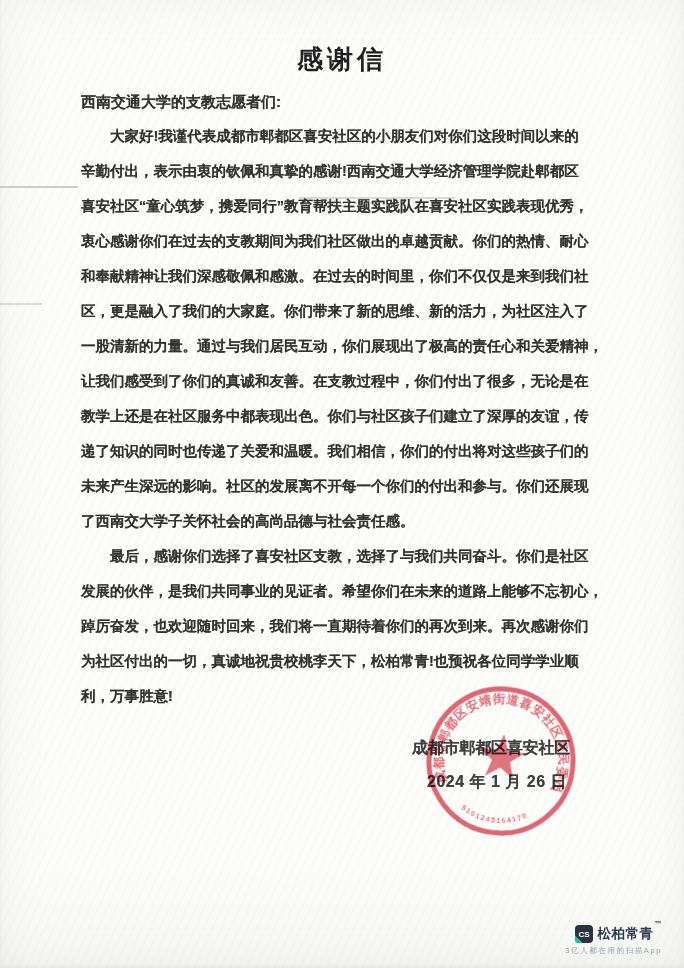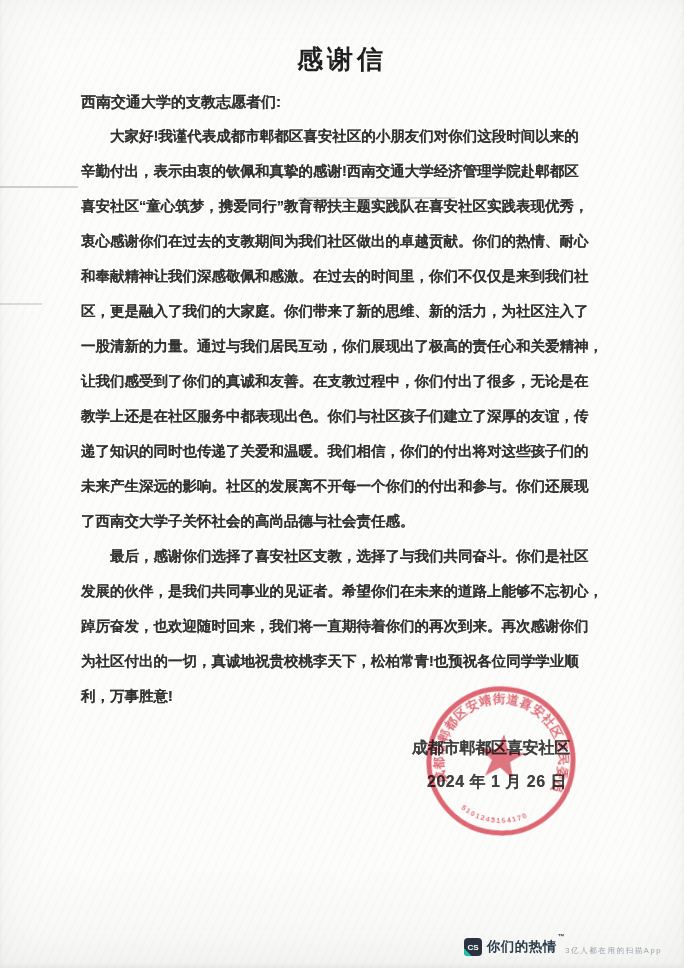--- a/index.html
+++ b/index.html
@@ -47,21 +47,21 @@
     z-index:4; mix-blend-mode:multiply; opacity:.88;
     transform:rotate(7deg);
     filter:blur(.25px);
   }
   .artifact { position:absolute; pointer-events:none; }
   .a1 { left:0; top:186px; width:78px; height:2px; background:rgba(135,135,135,.38); }
   .a2 { left:299px; top:197px; width:156px; height:1.5px; background:rgba(125,125,125,.28); }
   .a3 { left:0; top:303px; width:42px; height:1.5px; background:rgba(145,145,145,.30); }
   .watermark {
     position:absolute; right:22px; bottom:12px; z-index:5;
-    display:flex; flex-direction:row; align-items:flex-end;
+    display:flex; flex-direction:column; align-items:flex-end;
   }
   .wm-row { display:flex; align-items:center; gap:5px; }
   .wm-icon { width:18px; height:18px; display:block; }
   .wm-name {
     font-size:13.5px; font-weight:700; color:#2b3b4a; letter-spacing:.5px;
     font-family:"Liberation Sans", sans-serif;
   }
   .wm-tm { font-size:7px; color:#2b3b4a; vertical-align:top; position:relative; top:-5px; margin-left:1px; }
   .wm-tagline {
     margin-top:3px; font-size:7.5px; color:#99a3aa; letter-spacing:1.6px;text-align:center;
@@ -126,19 +126,19 @@
             <clipPath id="iconClip">
               <rect x="0" y="0" width="20" height="20" rx="4.5"></rect>
             </clipPath>
           </defs>
         <g clip-path="url(#iconClip)">
           <rect x="0" y="0" width="20" height="20" fill="#2a333f"></rect>
           <polygon points="0,20 0,11.5 8.5,20" fill="#1cc2a7"></polygon>
           <text x="10" y="13.8" text-anchor="middle" font-size="9" font-weight="700" fill="#ffffff" font-family="Liberation Sans, sans-serif">CS</text>
         </g>
       </svg>
-      <span class="wm-name"><span>你们的热情</span><span class="wm-tm">™</span></span>
+      <span class="wm-name"><span>松柏常青</span><span class="wm-tm">™</span></span>
     </div>
     <div class="wm-tagline">3亿人都在用的扫描App</div>
   </div>
 
   <div class="texture"></div>
 </div>
 
 </body></html>

